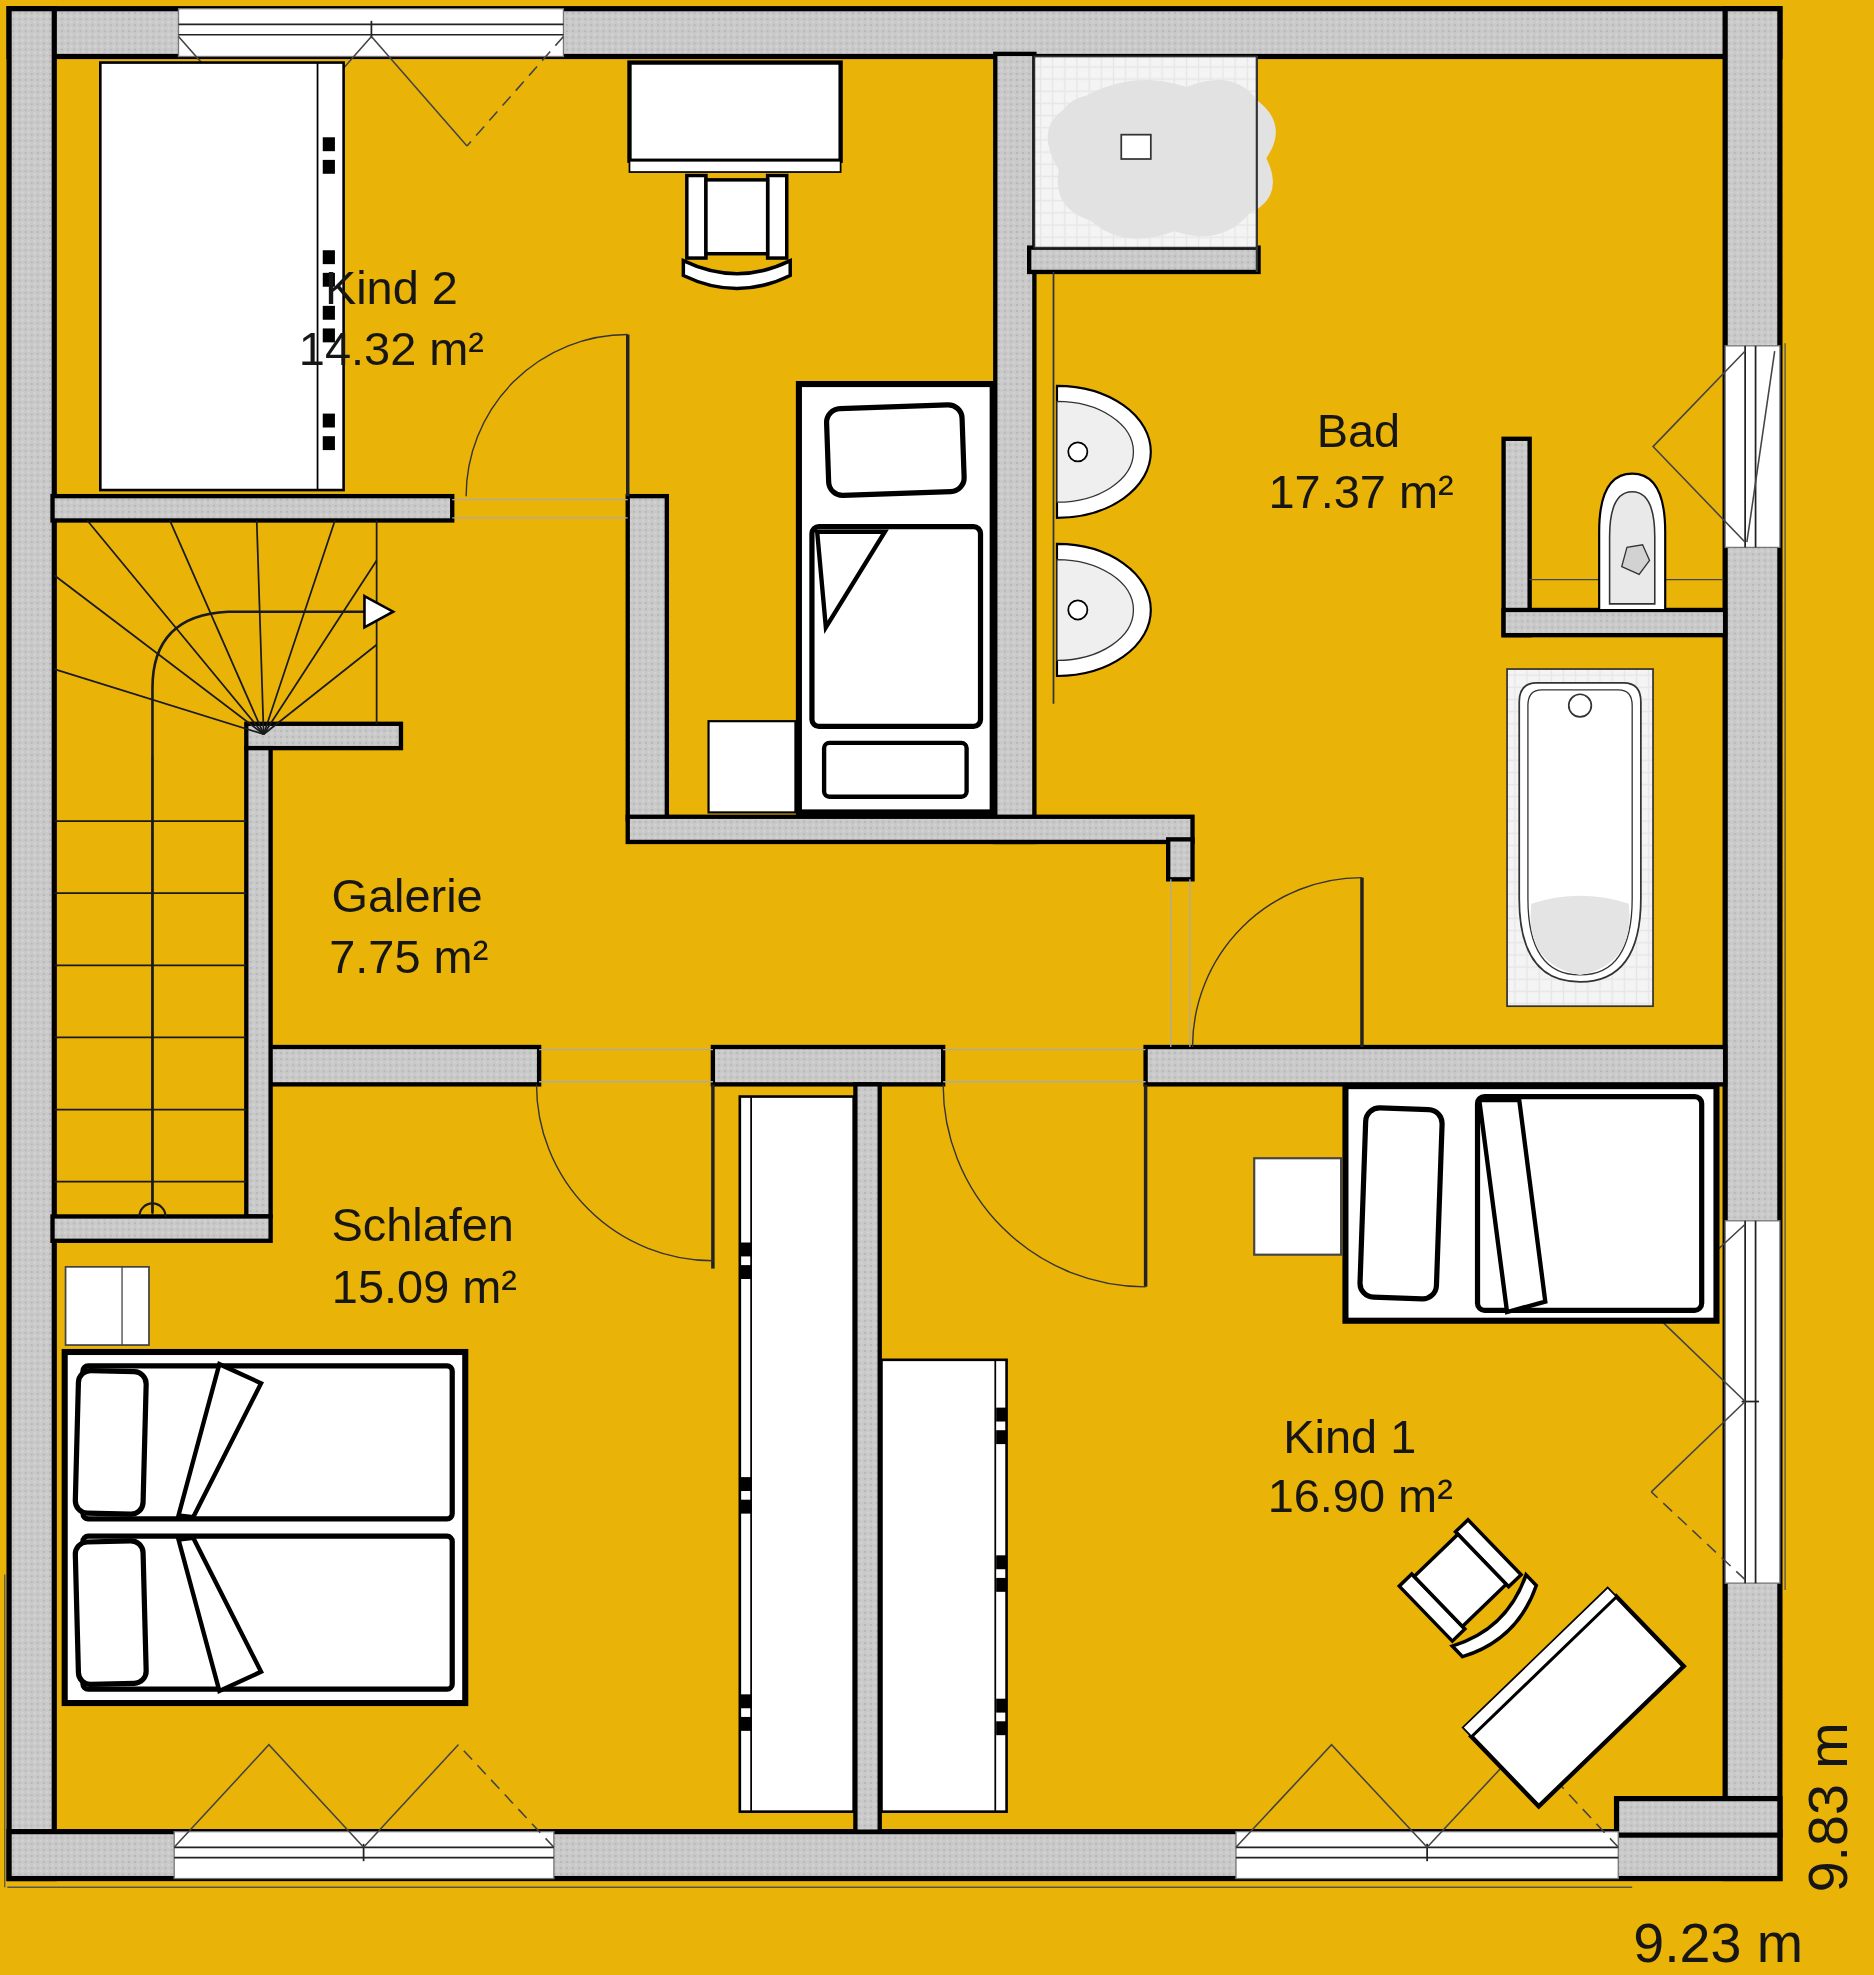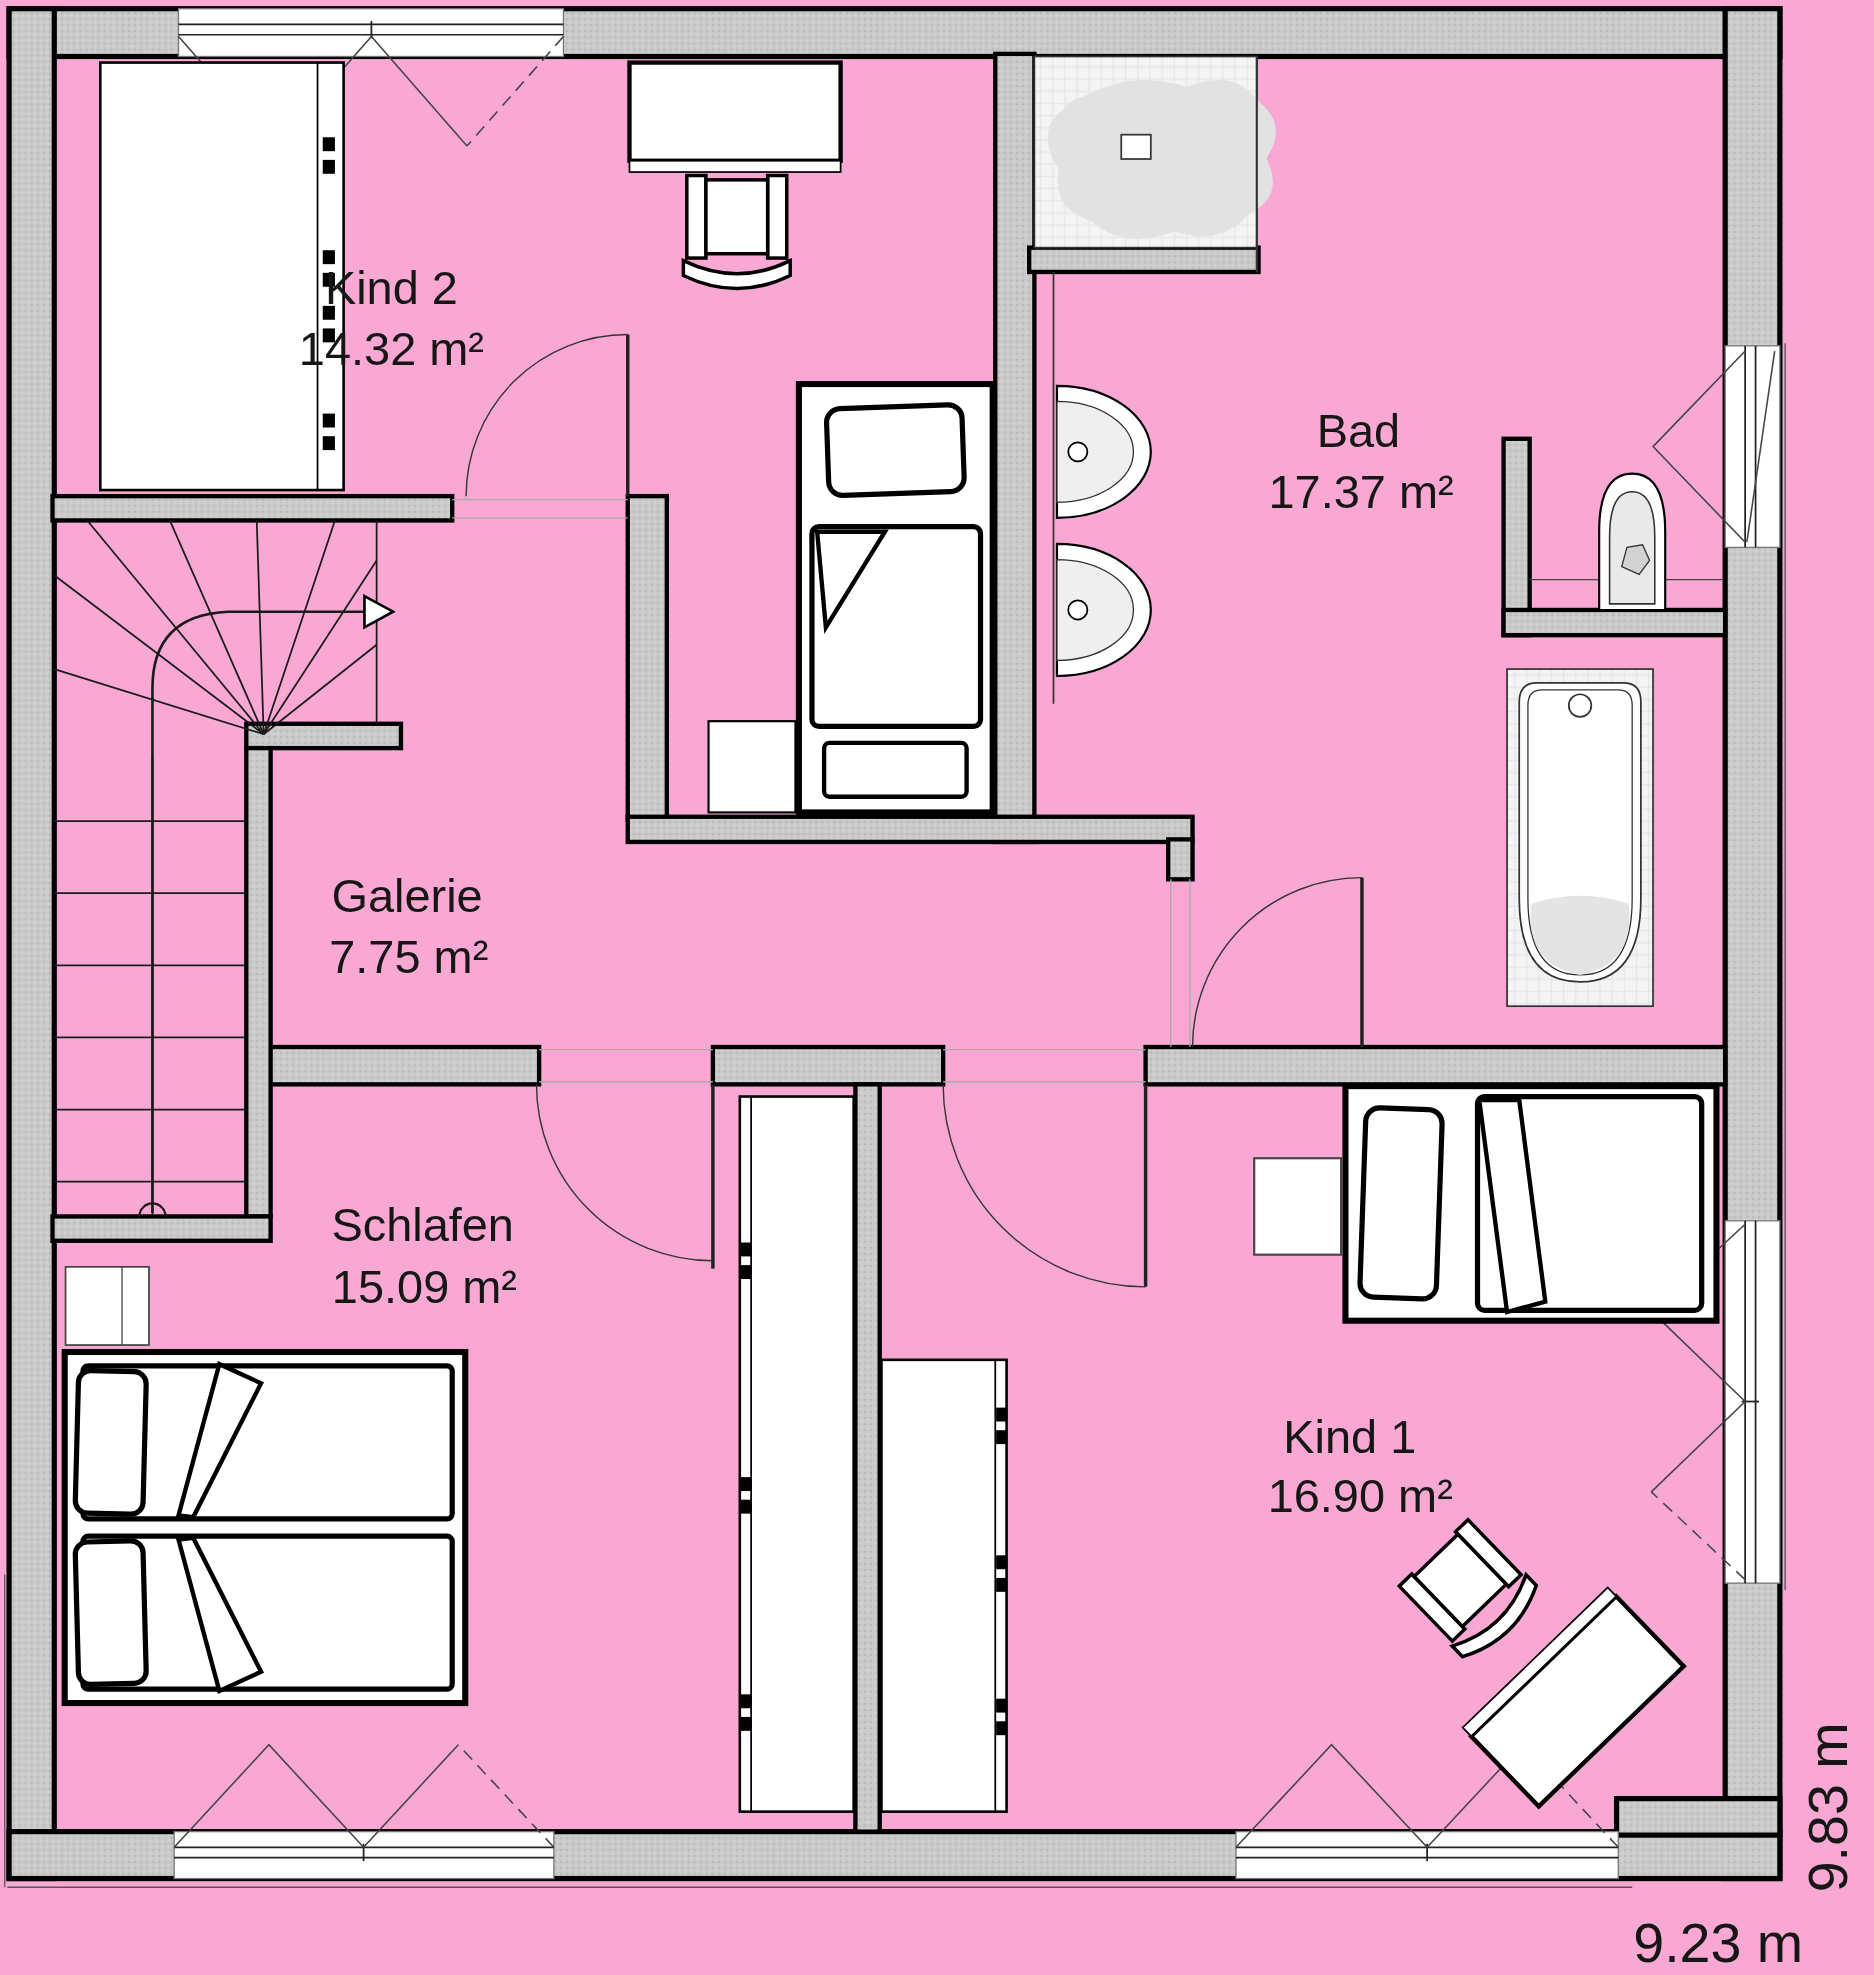--- a/index.html
+++ b/index.html
@@ -1,16 +1,16 @@
 <!DOCTYPE html>
 <html style="font-size:14px"><head>
 <meta charset="utf-8">
 <style>
   html,body{margin:0;padding:0;background:#ffffff;}
-  .stage{width:1875px;height:1975px;position:relative;background:#f9a8d4;overflow:hidden;}
+  .stage{width:1875px;height:1975px;position:relative;background:#eab308;overflow:hidden;}
   svg{display:block;}
   text{font-family:"Liberation Sans","DejaVu Sans",sans-serif;fill:#161616;}
   .room-label{font-size:54px;}
   .dim-label{font-size:64px;}
 </style>
 </head>
 <body>
 
 <div class="stage">
 <svg viewBox="0 0 2157 2273" width="1875" height="1975">

